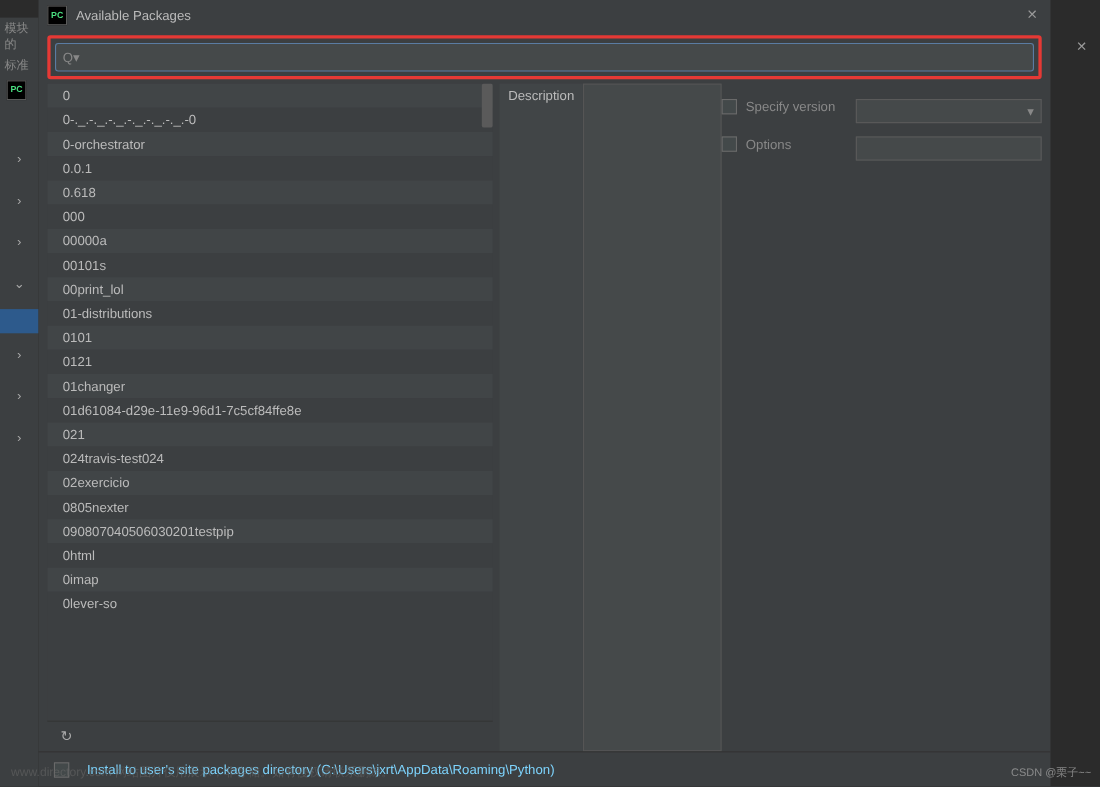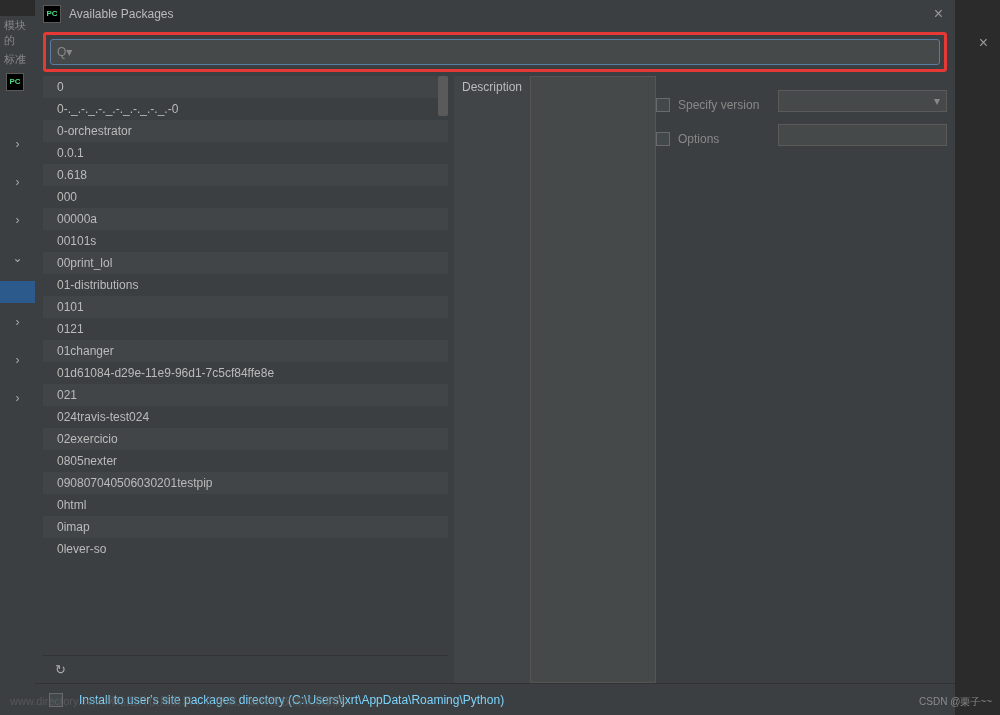--- a/index.html
+++ b/index.html
@@ -191,21 +191,21 @@
       flex: 1;
       background: #45494a;
       border: 1px solid #555;
       margin-top: 0;
     }
     .option-rows {
       margin-top: 8px;
     }
     .opt-row {
       display: flex;
-      align-items: flex-end;
+      align-items: flex-start;
       padding: 6px 0;
     }
     .chk {
       width: 14px;
       height: 14px;
       border: 1px solid #6a6a6a;
       background: #43494a;
       margin-right: 8px;
       cursor: pointer;
     }

